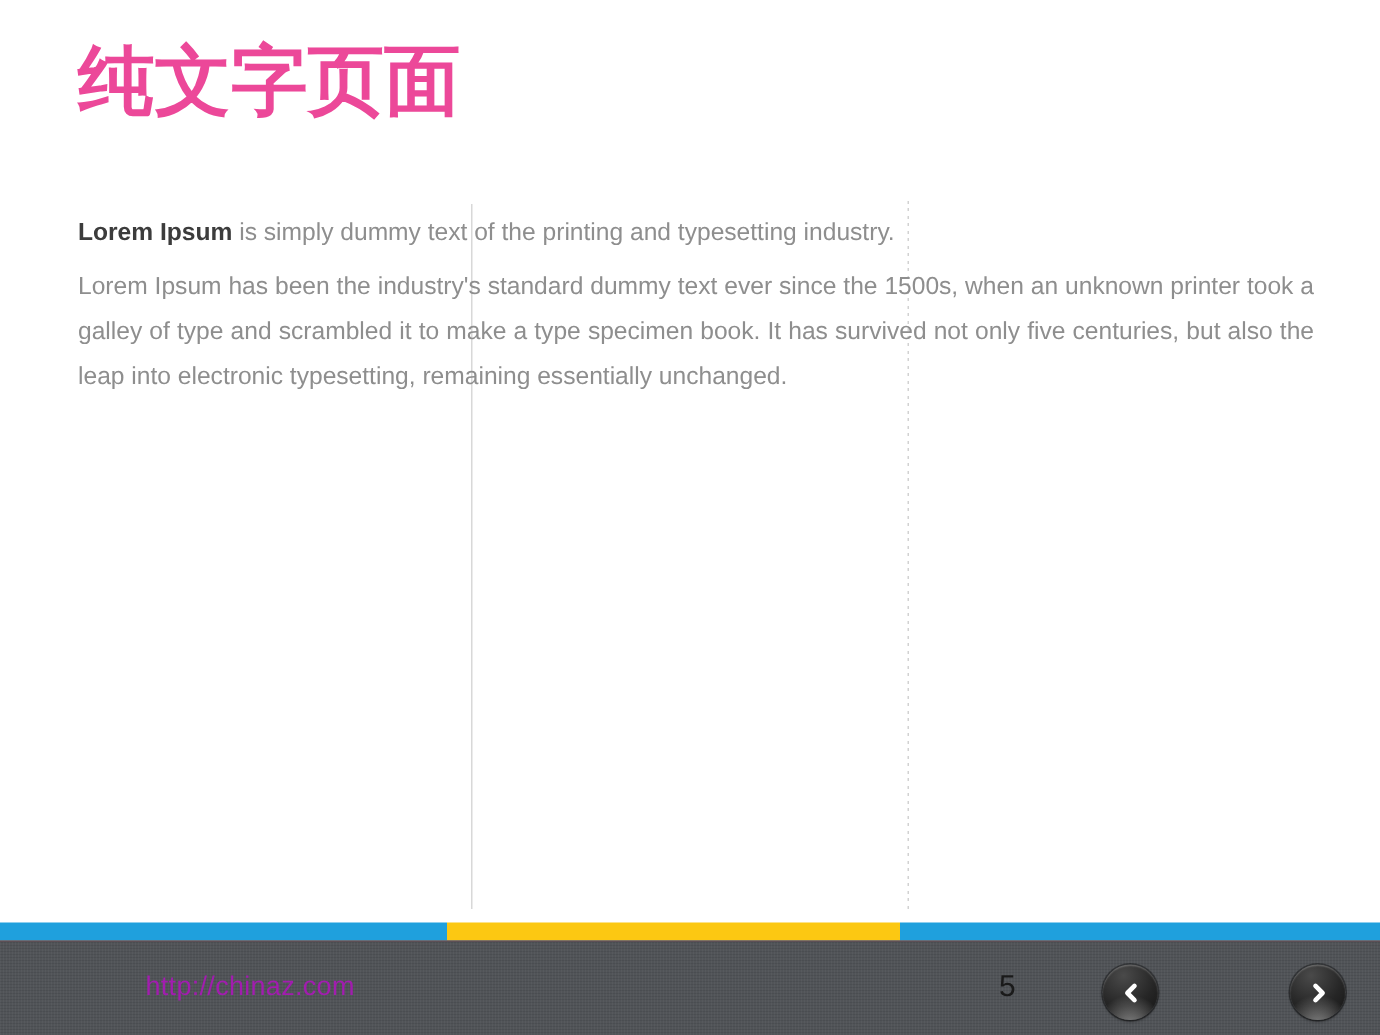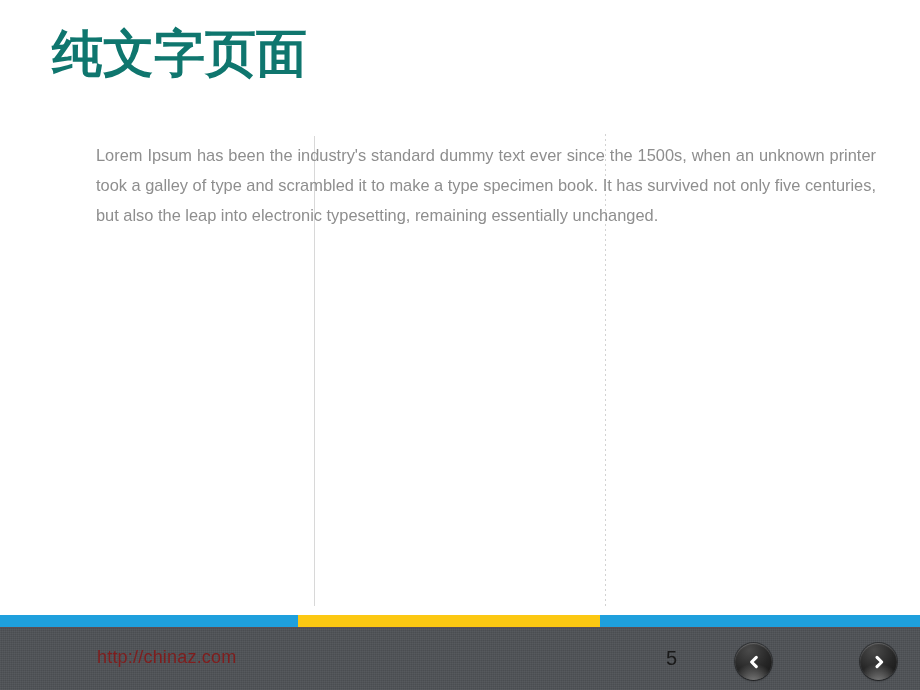--- a/index.html
+++ b/index.html
@@ -45,21 +45,21 @@
     );
   }
 
   
   .title {
     position: absolute;
     left: 52px;
     top: 25px;
     font-size: 51px;
     font-weight: 700;
-    color: #0f766e;
+    color: #ec4899;
     letter-spacing: 0px;
     line-height: 1.15;
     white-space: nowrap;
   }
 
   
   .body-block {
     position: absolute;
     left: 52px;
     top: 140px;
@@ -77,21 +77,21 @@
     text-align: justify;
     text-justify: inter-word;
   }
 
   .para .lead {
     color: #3c3c3c;
     font-weight: 700;
   }
 
   .p1 { margin-bottom: 6px; }
-  .p2 { margin-bottom: 6px; margin-left: 44px; }
+  .p2 { margin-bottom: 6px; }
   .p3 { margin-bottom: 0; }
 
   
   .footer {
     position: absolute;
     left: 0;
     bottom: 0;
     width: 920px;
     height: 75px;
   }
@@ -124,21 +124,21 @@
         rgba(0,0,0,0.025) 1px, rgba(0,0,0,0.025) 2px),
       #4e5155;
     border-top: 1px solid #5d4f55;
   }
 
   .footer-url {
     position: absolute;
     left: 97px;
     top: 32px;
     font-size: 18px;
-    color: #7f1d1d;
+    color: #a21caf;
     letter-spacing: 0.2px;
   }
 
   .page-number {
     position: absolute;
     left: 666px;
     top: 32px;
     font-size: 20px;
     color: #1a1a1a;
   }
@@ -173,20 +173,21 @@
 
 <div class="slide">
 
   <div class="guide-solid"></div>
   <div class="guide-dotted"></div>
 
   <h1 class="title">纯文字页面</h1>
 
   <div class="body-block">
 
+    <p class="para p1"><span class="lead">Lorem Ipsum</span><span> is simply dummy text of the printing and typesetting industry.</span></p>
 
     <p class="para justify p2">Lorem Ipsum has been the industry's standard dummy text ever since the 1500s, when an unknown printer took a galley of type and scrambled it to make a type specimen book. It has survived not only five centuries, but also the leap into electronic typesetting, remaining essentially unchanged.</p>
 
 
   </div>
 
   <div class="footer">
 
     <div class="accent-bar">
       <div class="accent-seg accent-blue-left"></div>

